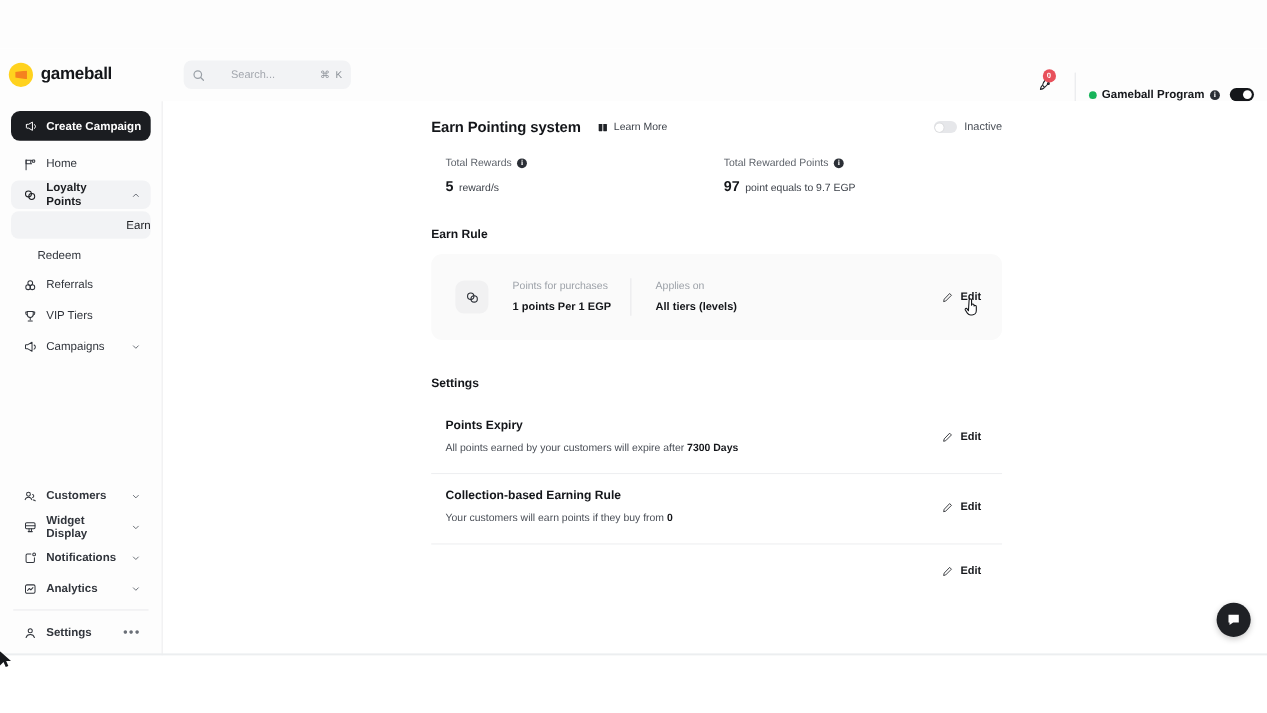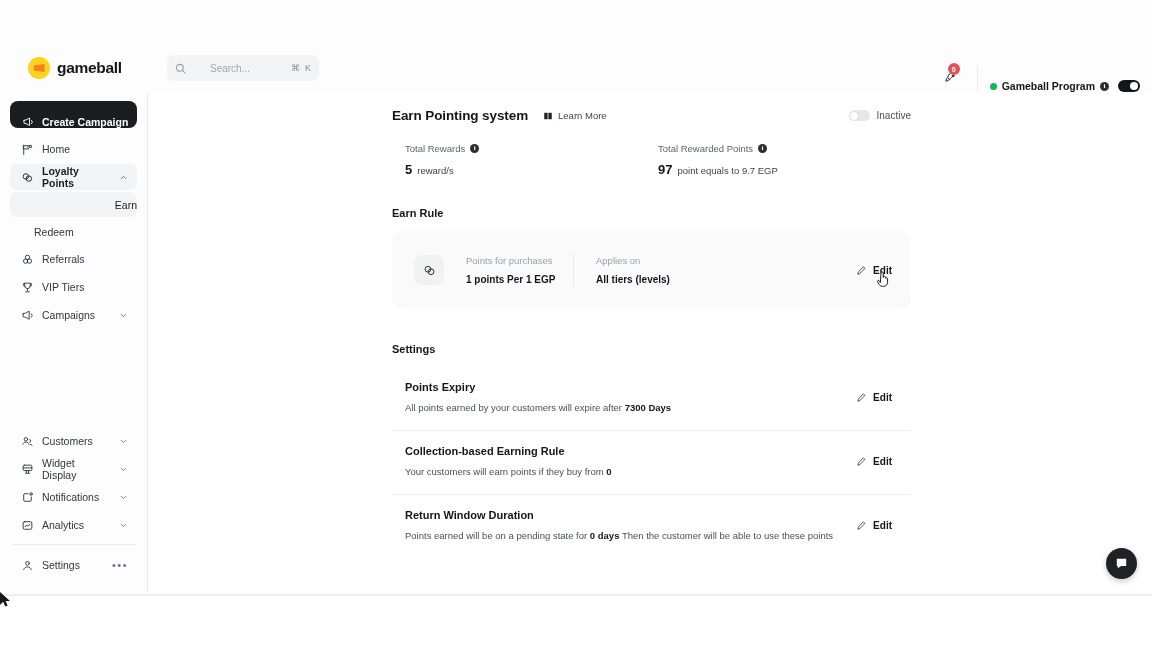--- a/index.html
+++ b/index.html
@@ -33,21 +33,21 @@
   
   .header {
     position: absolute; top: 0; left: 0;
     width: 1152px; height: 48px;
     background: #fdfdfd;
     display: flex; align-items: center;
   }
   .brand {
     width: 148px; height: 48px;
     display: flex; align-items: center; gap: 7px;
-    padding-left: 28px;
+    padding-left: 8px;
   }
   .brand-mark {
     width: 22px; height: 22px; border-radius: 50%;
     background: #FFD21E;
     display: flex; align-items: center; justify-content: center;
     flex: none;
   }
   .brand-mark i {
     display: block; width: 11px; height: 8px;
     background: #F5821F;
@@ -119,21 +119,21 @@
   .sidebar {
     position: absolute; top: 48px; left: 0;
     width: 148px; height: 504px;
     background: #fdfdfd;
     border-right: 1px solid #ececee;
     padding: 9px 10px 0 10px;
     display: flex; flex-direction: column;
   }
   .cta {
     height: 27px; border-radius: 8px; background: #1b1d21;
-    display: flex; align-items: flex-end; gap: 8px;
+    display: flex; align-items: center; gap: 8px;
     padding-left: 12px; margin-bottom: 8px;
   }
   .cta span { font-size: 10.5px; font-weight: 700; color: #fff; }
 
   .nav-item {
     height: 26px; border-radius: 7px;
     display: flex; align-items: center; gap: 8px;
     padding: 0 9px 0 11px;
     margin-bottom: 2px;
   }
@@ -147,21 +147,21 @@
     height: 25px; border-radius: 7px;
     display: flex; align-items: center;
     padding-left: 24px; margin-bottom: 2px;
   }
   .sub-item .label { font-size: 10.5px; color: #31353c; }
   .sub-item.active { background: #f2f3f5; justify-content: flex-end; }
   .sub-item.active .label { color: #1b1d21; }
 
   .nav-spacer { flex: 1; }
 
-  .sidebar-bottom { padding-bottom: 16px; }
+  .sidebar-bottom { padding-bottom: 6px; font-weight: bold; }
   .sidebar-sep { height: 1px; background: #ececee; margin: 6px 2px 7px 2px; }
   .dots { letter-spacing: 1.5px; font-size: 11px; color: #6a6f77; line-height: 1; }
 
   
   .main {
     position: absolute; top: 48px; left: 148px;
     width: 1004px; height: 504px;
     background: #ffffff;
     overflow: hidden;
   }
@@ -611,26 +611,20 @@
             <span>
               <svg width="11" height="11" viewBox="0 0 24 24" fill="none" stroke="#1f2227" stroke-width="1.7" stroke-linecap="round" stroke-linejoin="round">
                   <path d="M16.5 4.5l3 3L8 19l-4 1 1-4z"></path>
                 </svg>
             </span>
             <span class="etext">Edit</span>
           </div>
         </div>
 
         <div class="setting-row">
-          <div>
-            <div class="srow-title">Return Window Duration</div>
-            <div class="srow-desc">
-              <span>Points earned will be on a pending state for </span><b>0 days</b><span> Then the customer will be able to use these points</span>
-            </div>
-          </div>
           <div class="edit-btn">
             <span>
               <svg width="11" height="11" viewBox="0 0 24 24" fill="none" stroke="#1f2227" stroke-width="1.7" stroke-linecap="round" stroke-linejoin="round">
                   <path d="M16.5 4.5l3 3L8 19l-4 1 1-4z"></path>
                 </svg>
             </span>
             <span class="etext">Edit</span>
           </div>
         </div>
 

